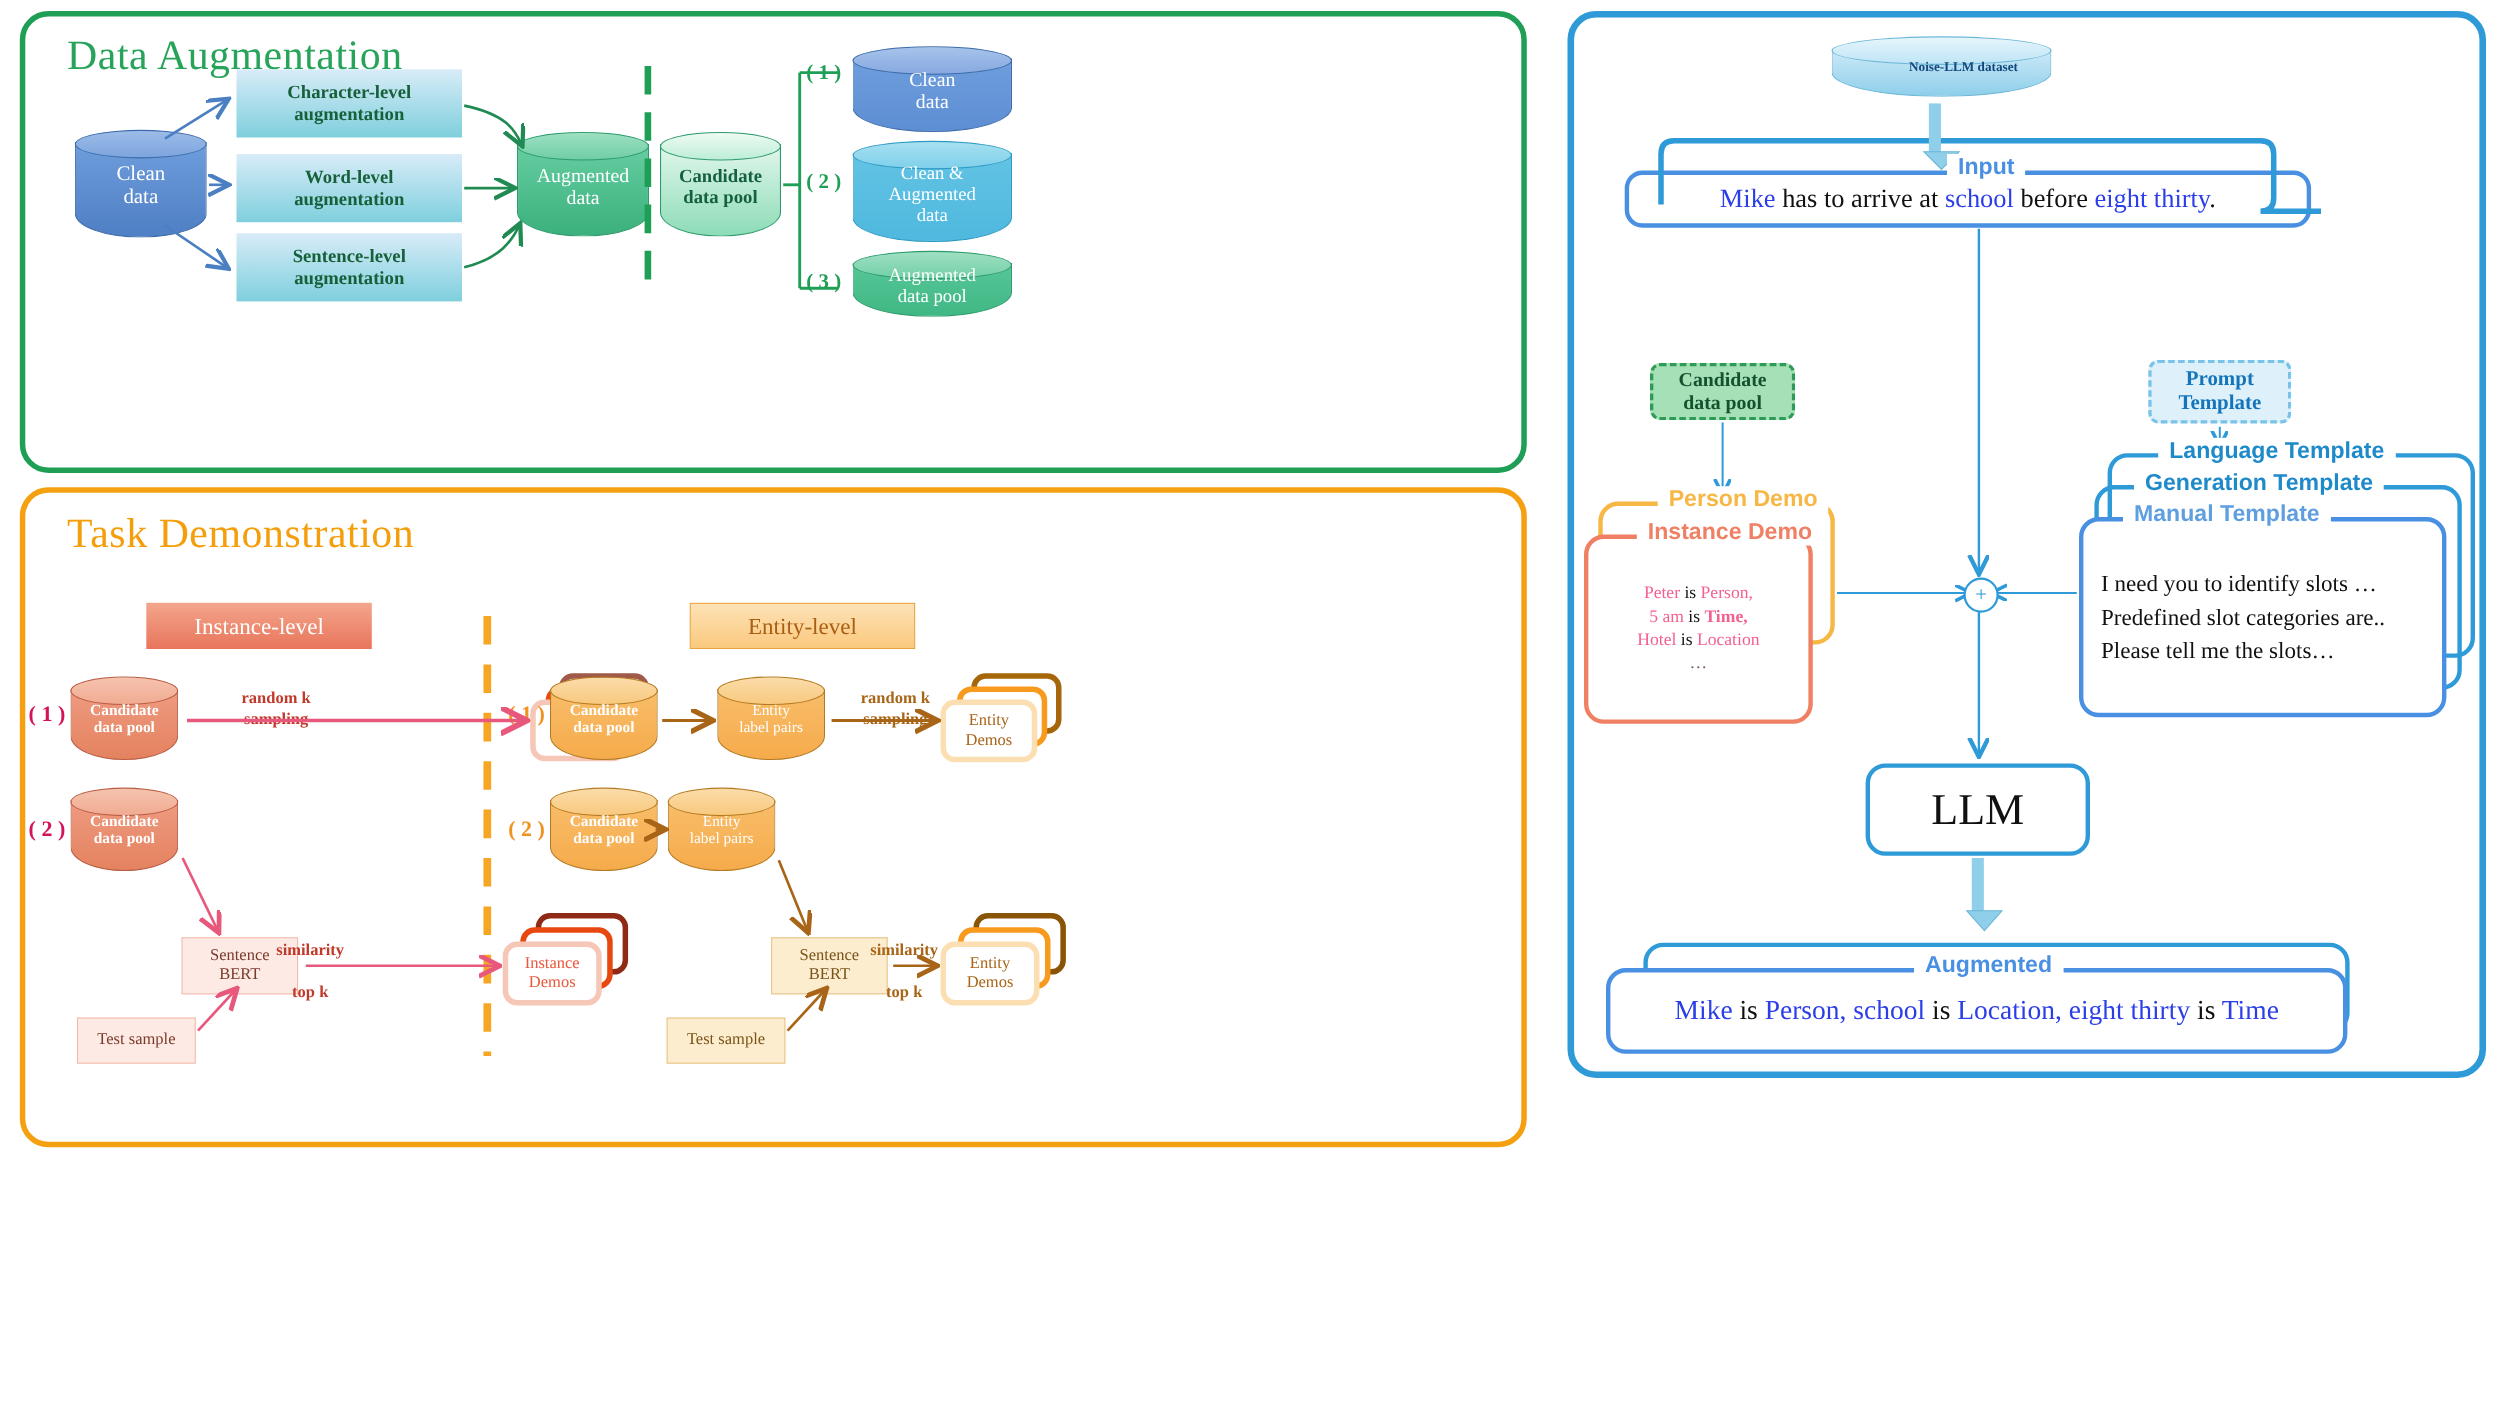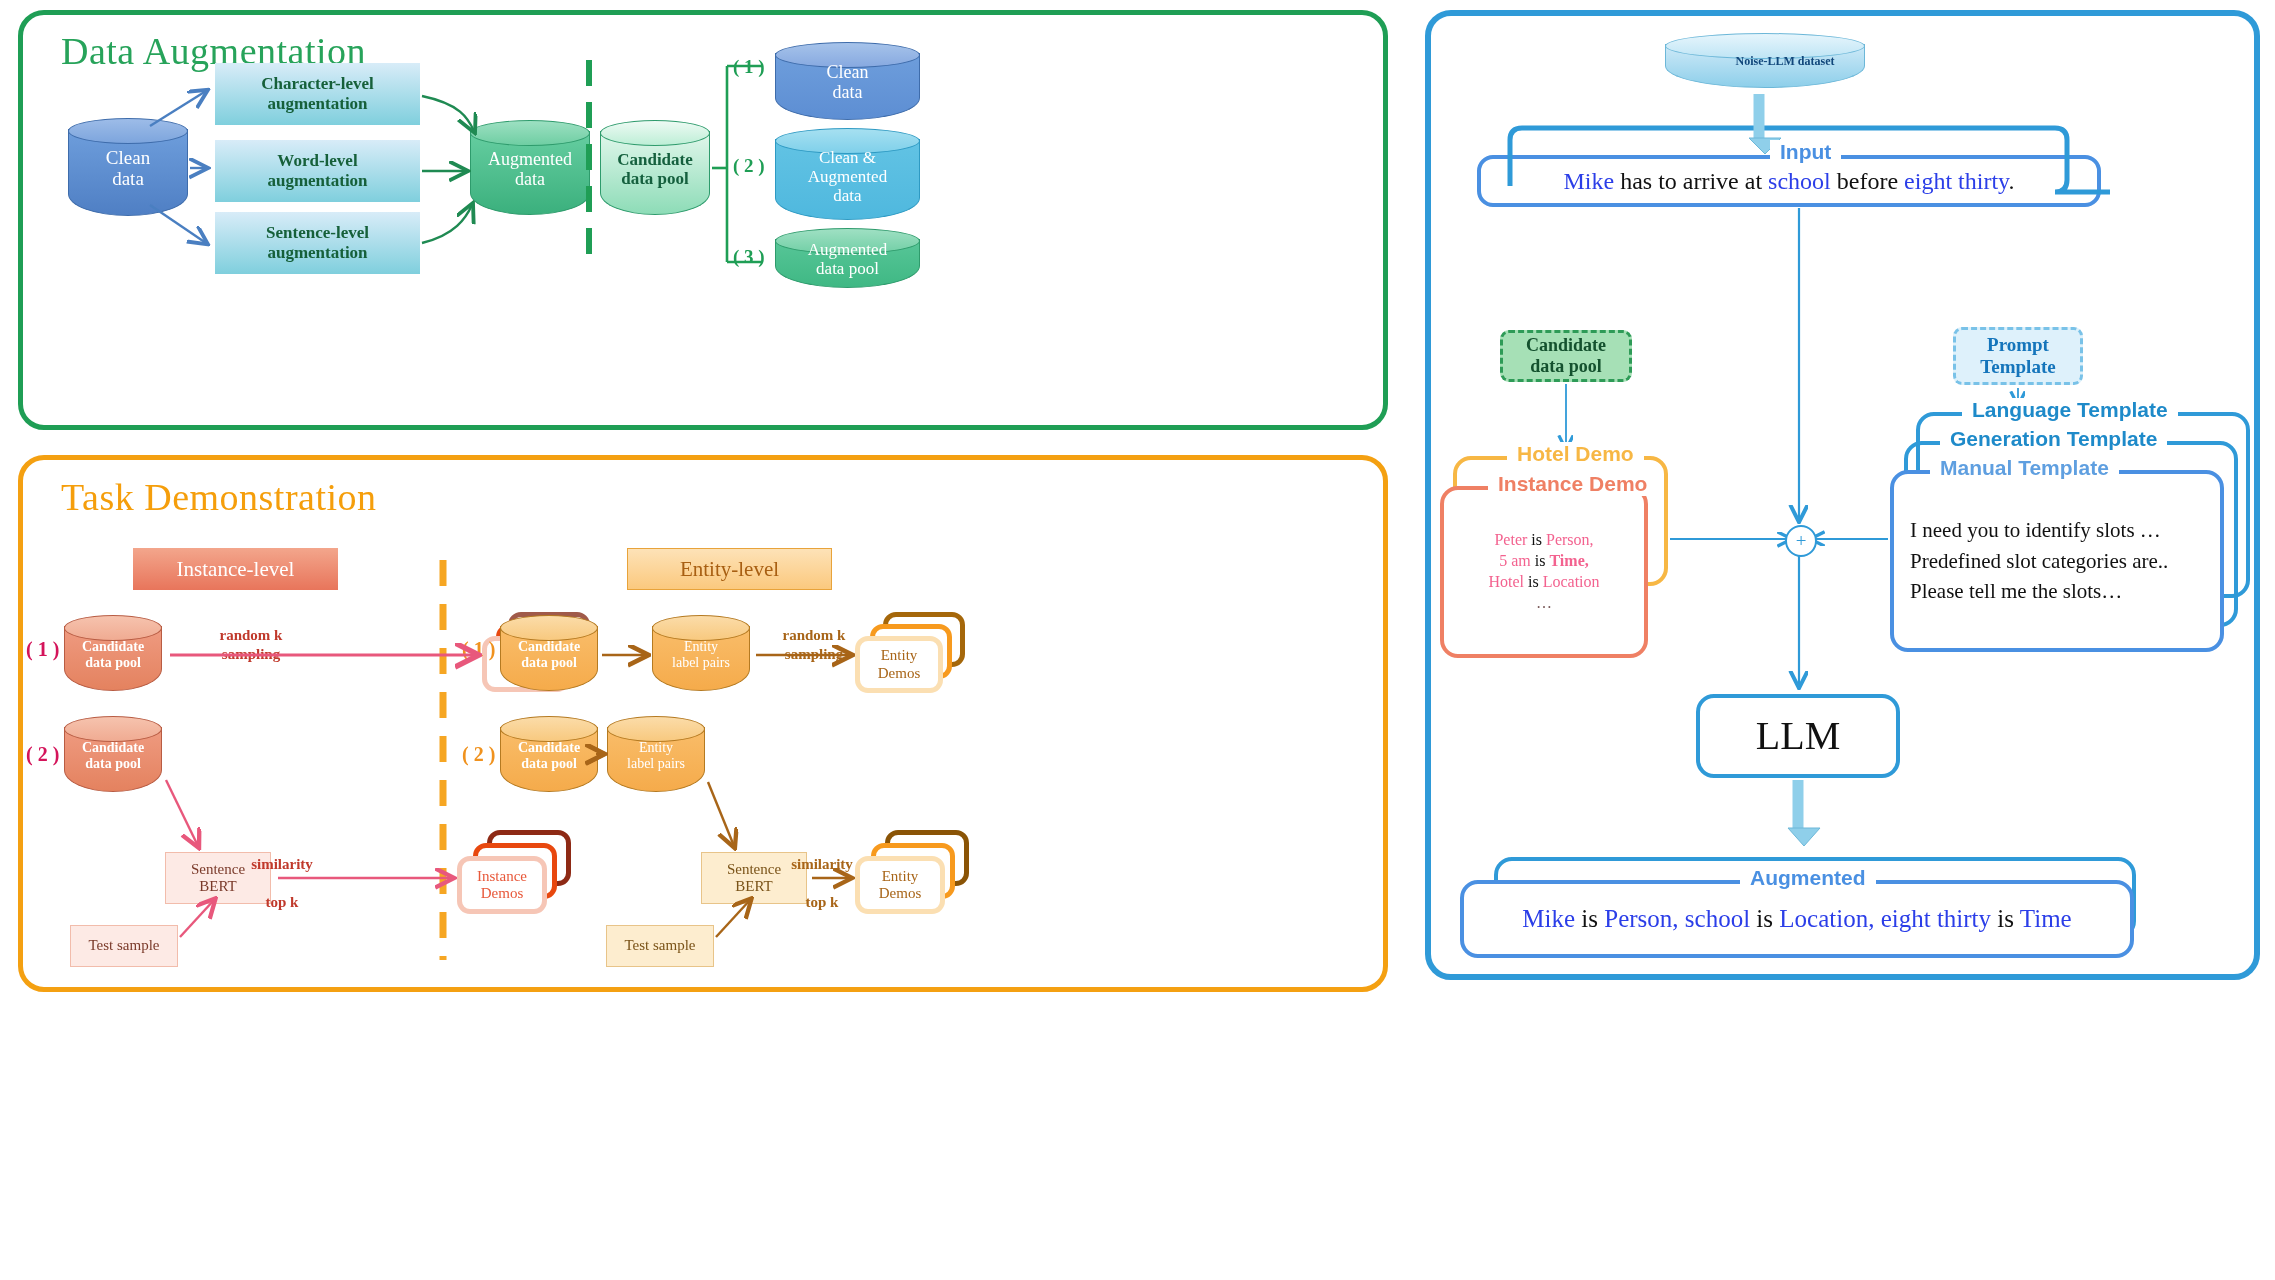--- a/index.html
+++ b/index.html
@@ -1,20 +1,20 @@
 <!DOCTYPE html>
 <html><head>
 <meta charset="utf-8">
 <style>
   html,body{margin:0;padding:0;background:#ffffff;}
   body{width:2275px;height:1280px;position:relative;font-family:"Liberation Serif",serif;overflow:hidden;}
   .abs{position:absolute;}
   .panel{position:absolute;border-radius:26px;background:#fff;box-sizing:border-box;}
   #panel-da{left:18px;top:10px;width:1370px;height:420px;border:5px solid #1f9e55;}
-  #panel-td{left:18px;top:455px;width:1370px;height:537px;border:5px solid #f4a011;text-decoration:underline;}
+  #panel-td{left:18px;top:443px;width:1370px;height:600px;border:5px solid #f4a011;text-decoration:underline;}
   #panel-llm{left:1425px;top:10px;width:835px;height:970px;border:6px solid #2f9ad8;}
 
   .panel-title{position:absolute;font-size:38px;letter-spacing:.5px;font-family:"Liberation Serif",serif;}
   #t-da{left:38px;top:14px;color:#27a35a;}
   #t-td{left:38px;top:15px;color:#f59e0b;}
 
   
   .cyl{position:absolute;box-sizing:border-box;}
   .cyl .body{position:absolute;left:0;right:0;top:11px;bottom:0;border-radius:0 0 50% 50%/ 0 0 22px 22px;}
   .cyl .top{position:absolute;left:0;right:0;top:0;height:24px;border-radius:50%/50%;}
@@ -279,21 +279,21 @@
 </div>
 
 <div class="box" style="left:1953px;top:327px;width:130px;height:58px;background:#def1fb;border:3px dashed #79c2e8;border-radius:9px;color:#1575bb;font-weight:bold;font-size:19px;">
   <div>
     <span>Prompt</span><br>
     <span>Template</span>
   </div>
 </div>
 
 <div class="pillbody" style="left:1453px;top:456px;width:215px;height:130px;border:4px solid #f7b744;border-radius:18px;background:transparent;"></div>
-<div class="pilltitle" style="left:1507px;top:442px;color:#f7b744;">Hotel Demo</div>
+<div class="pilltitle" style="left:1507px;top:442px;color:#f7b744;">Person Demo</div>
 
 <div class="pillbody" style="left:1440px;top:486px;width:208px;height:172px;border:4px solid #ef8064;border-radius:18px;background:#fff;">
   <div style="font-size:16px;line-height:1.3;text-align:center;">
     <span style="color:#f3628f;">Peter</span><span style="color:#111;"> is </span><span style="color:#f3628f;">Person,</span><br>
     <span style="color:#f3628f;">5 am</span><span style="color:#111;"> is </span><span style="color:#f3628f;font-weight:bold;">Time,</span><br>
     <span style="color:#f3628f;">Hotel</span><span style="color:#111;"> is </span><span style="color:#f3628f;">Location</span><br>
     <span style="color:#7a5a5a;">…</span>
   </div>
 </div>
 <div class="pilltitle" style="left:1488px;top:472px;color:#ef8064;">Instance Demo</div>

